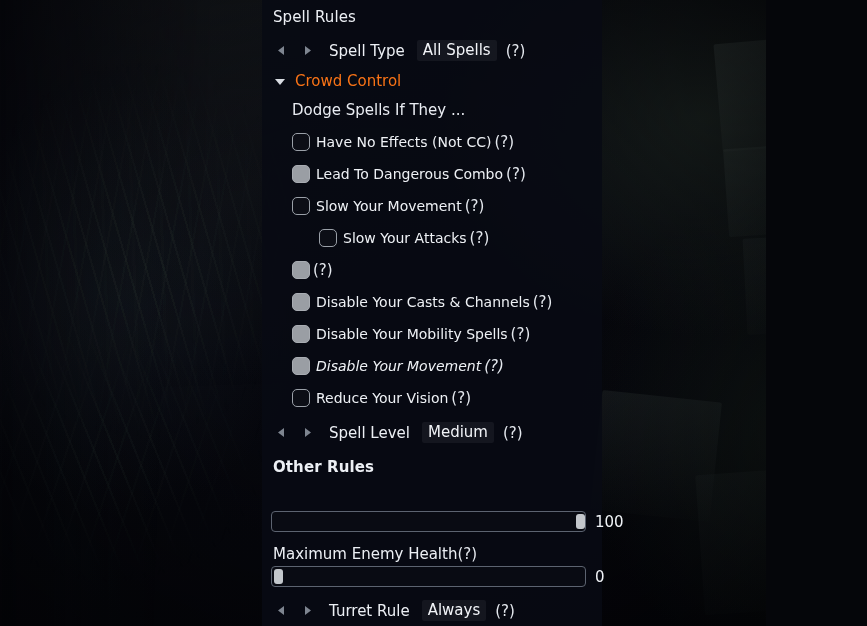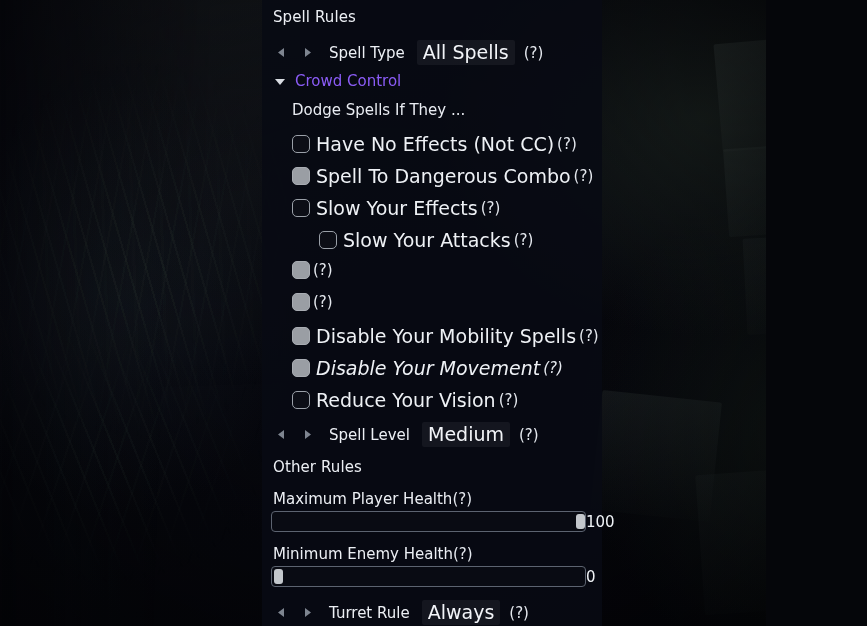--- a/index.html
+++ b/index.html
@@ -120,21 +120,21 @@
     margin-left: 14px;
     color: #eceff4;
     font-size: 15px;
   }
   .spinner-value {
     margin-left: 12px;
     padding: 1px 6px 2px 6px;
     background: rgba(255,255,255,0.055);
     border-radius: 2px;
     color: #f2f4f8;
-    font-size: 19px;
+    font-size: 15px;
   }
   .help {
     margin-left: 9px;
     color: #e4e8ee;
     font-size: 15px;
     cursor: pointer;
   }
   .help.tight { margin-left: 3px; }
   .help.nospace { margin-left: 0; }
 
@@ -147,21 +147,21 @@
     cursor: pointer;
     white-space: nowrap;
   }
   .tri-down {
     width: 14px;
     display: inline-flex;
     align-items: center;
     justify-content: center;
     margin-right: 8px;
   }
-  .group-header .gh-label { font-size: 15px; color: #8b5cf6; }
+  .group-header .gh-label { font-size: 15px; color: #f97316; }
 
   .sub-label {
     position: absolute;
     left: 30px;
     font-size: 15px;
     color: #e9ecf2;
     white-space: nowrap;
   }
 
   
@@ -181,21 +181,21 @@
     border: 1.5px solid #9aa0a8;
     background: #0c0e16;
     flex: none;
   }
   .cbox.checked {
     background: #9a9ea4;
     border-color: #a8acb2;
   }
   .cb-label {
     margin-left: 6px;
-    font-size: 19px;
+    font-size: 14px;
     color: #eef1f5;
   }
 
   
   .slider-label {
     position: absolute;
     left: 11px;
     font-size: 15px;
     color: #eceff4;
     white-space: nowrap;
@@ -219,20 +219,21 @@
   .handle {
     position: absolute;
     top: 2px;
     width: 9px;
     height: 15px;
     border-radius: 3px;
     background: #c3c7cc;
     cursor: grab;
   }
   .slider-value {
+    margin-left: 9px;
     font-size: 15px;
     color: #f0f3f7;
   }
 </style>
 </head>
 <body>
 
 <div id="screen">
 
   <div class="bg-layer bg-base"></div>
@@ -286,43 +287,44 @@
     <div class="sub-label" style="top:101px;">Dodge Spells If They ...</div>
 
     <div class="cb-row" style="top:133px;">
       <span class="cbox"></span>
       <span class="cb-label">Have No Effects (Not CC)</span>
       <span class="help tight">(?)</span>
     </div>
 
     <div class="cb-row" style="top:165px;">
       <span class="cbox checked"></span>
-      <span class="cb-label">Spell To Dangerous Combo</span>
+      <span class="cb-label">Lead To Dangerous Combo</span>
       <span class="help tight">(?)</span>
     </div>
 
     <div class="cb-row" style="top:197px;">
       <span class="cbox"></span>
-      <span class="cb-label">Slow Your Effects</span>
+      <span class="cb-label">Slow Your Movement</span>
       <span class="help tight">(?)</span>
     </div>
 
     <div class="cb-row" style="top:229px;padding-left:27px;">
       <span class="cbox"></span>
       <span class="cb-label">Slow Your Attacks</span>
       <span class="help tight">(?)</span>
     </div>
 
     <div class="cb-row" style="top:261px;">
       <span class="cbox checked"></span>
       <span class="help tight">(?)</span>
     </div>
 
     <div class="cb-row" style="top:293px;">
       <span class="cbox checked"></span>
+      <span class="cb-label">Disable Your Casts &amp; Channels</span>
       <span class="help tight">(?)</span>
     </div>
 
     <div class="cb-row" style="top:325px;">
       <span class="cbox checked"></span>
       <span class="cb-label">Disable Your Mobility Spells</span>
       <span class="help tight">(?)</span>
     </div>
 
     <div class="cb-row" style="top:357px;font-style:italic;">
@@ -346,34 +348,31 @@
       <span class="arrow" style="margin-left:10px;">
         <svg width="7" height="9" viewBox="0 0 7 9">
             <polygon points="1,0 1,9 7,4.5" fill="#7e8590"></polygon>
           </svg>
       </span>
       <span class="spinner-label">Spell Level</span>
       <span class="spinner-value">Medium</span>
       <span class="help">(?)</span>
     </div>
 
-    <div class="section-title" style="top:458px;">Other Rules</div>
-
-    <div class="slider-label" style="top:490px;">
-      <span>Maximum Player Health</span><span class="help nospace">(?)</span>
-    </div>
+    <div class="section-title" style="top:458px;font-weight:bold;">Other Rules</div>
+
     <div class="slider-row" style="top:511px;">
       <div class="track">
         <div class="handle" id="handle-max" style="left: 304px;"></div>
       </div>
       <span class="slider-value">100</span>
     </div>
 
     <div class="slider-label" style="top:545px;">
-      <span>Minimum Enemy Health</span><span class="help nospace">(?)</span>
+      <span>Maximum Enemy Health</span><span class="help nospace">(?)</span>
     </div>
     <div class="slider-row" style="top:566px;">
       <div class="track">
         <div class="handle" id="handle-min" style="left: 2px;"></div>
       </div>
       <span class="slider-value">0</span>
     </div>
 
     <div class="spinner" style="top:600px;">
       <span class="arrow">

